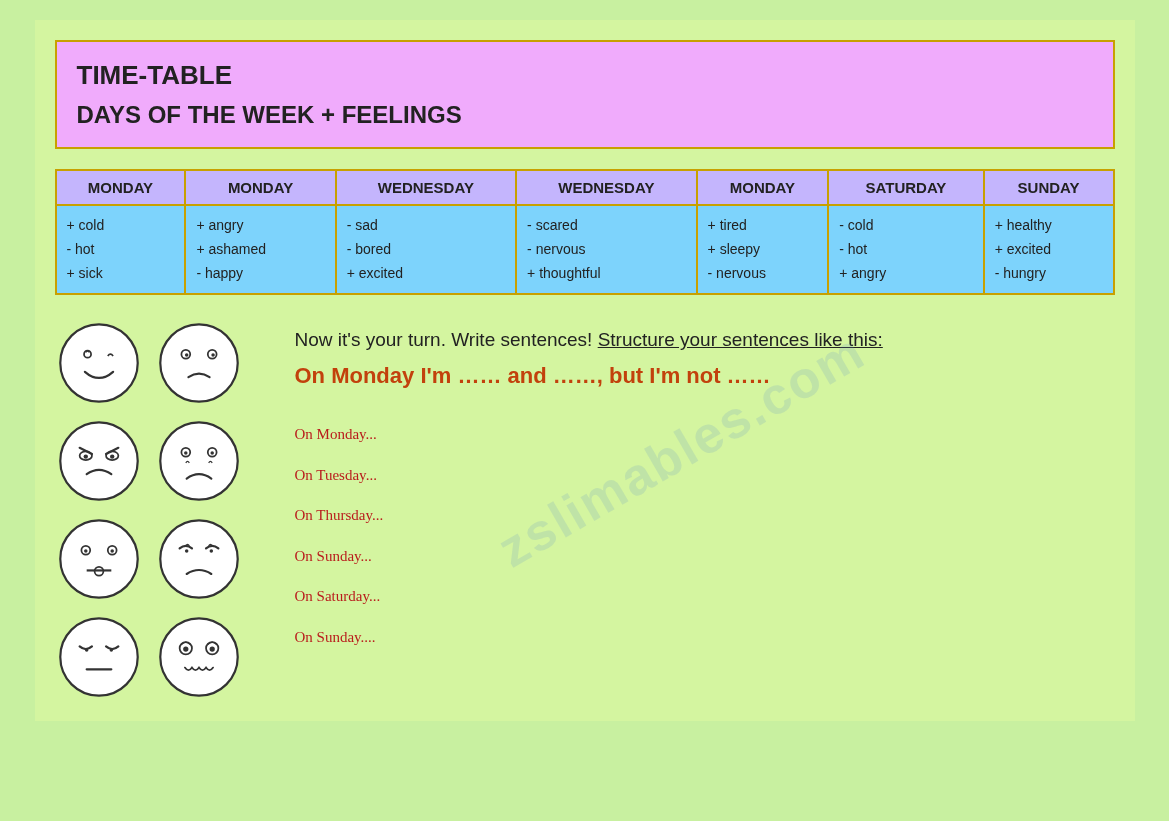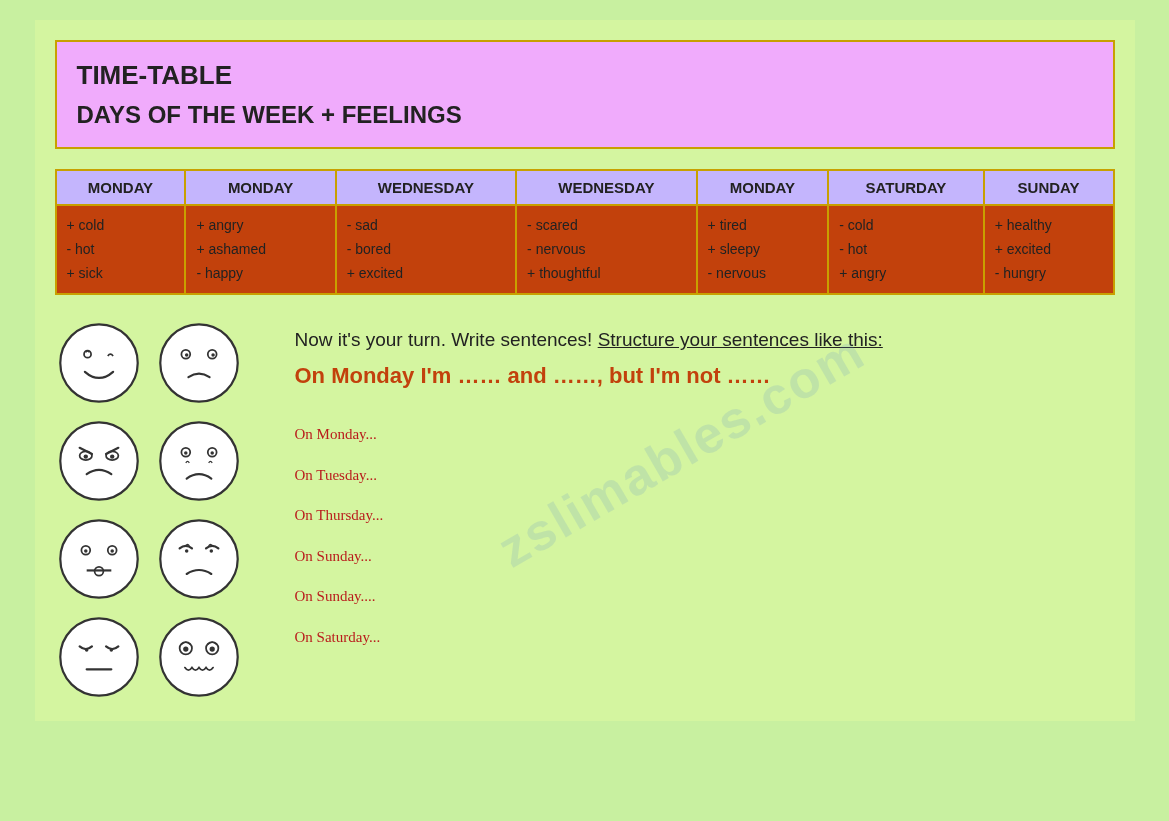--- a/index.html
+++ b/index.html
@@ -62,21 +62,21 @@
       font-weight: bold;
       color: #222;
     }
 
     .schedule-table td {
       border: 2px solid #c8a000;
       padding: 8px 10px;
       vertical-align: top;
       font-size: 14px;
       color: #222;
-      background: #c2410c;
+      background: #7dd3fc;
       line-height: 1.7;
     }
 
     
     .bottom-section {
       display: flex;
       gap: 20px;
       align-items: flex-start;
     }
 
@@ -277,21 +277,21 @@
       <div class="sentences-column">
         <p class="instruction">
           Now it's your turn.  Write sentences! <u>Structure your sentences like this:</u>
         </p>
         <p class="example-sentence">On Monday I'm …… and ……, but I'm not ……</p>
 
         <p class="sentence-line">On Monday...</p>
         <p class="sentence-line">On Tuesday...</p>
         <p class="sentence-line">On Thursday...</p>
         <p class="sentence-line">On Sunday...</p>
+        <p class="sentence-line">On Saturday...</p>
         <p class="sentence-line">On Sunday....</p>
-        <p class="sentence-line">On Saturday...</p>
       </div>
     </div>
 
     <div class="watermark">zslimables.com</div>
 
   </div>
 </div>
 
 </body></html>

